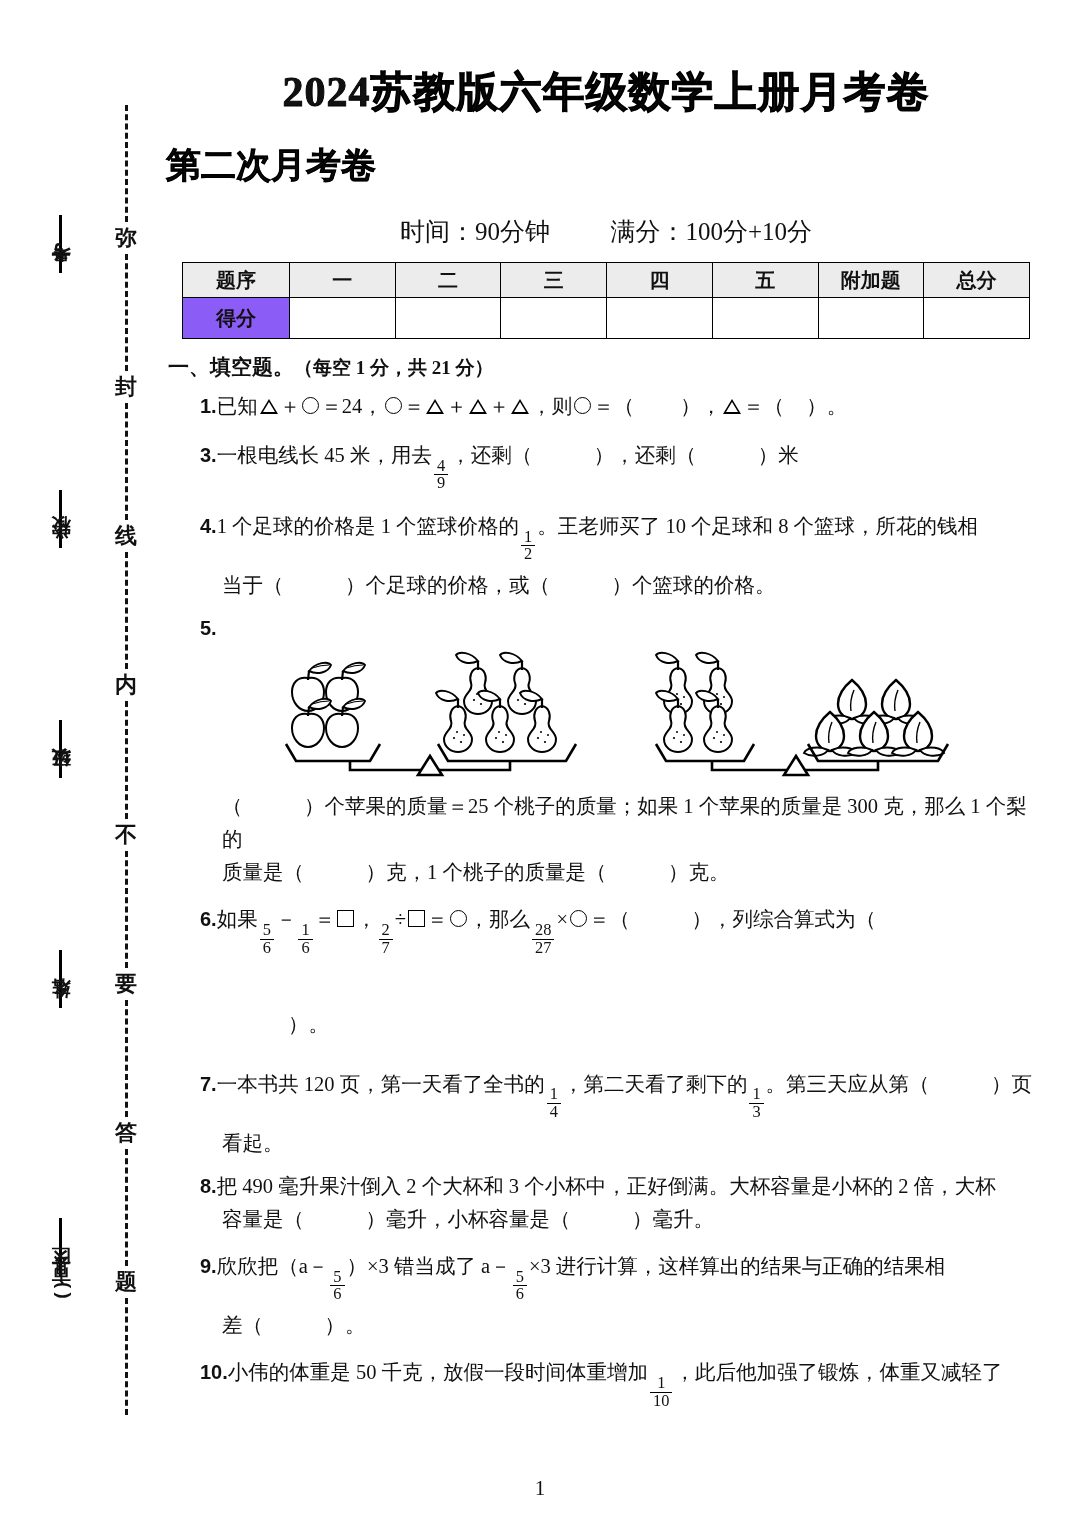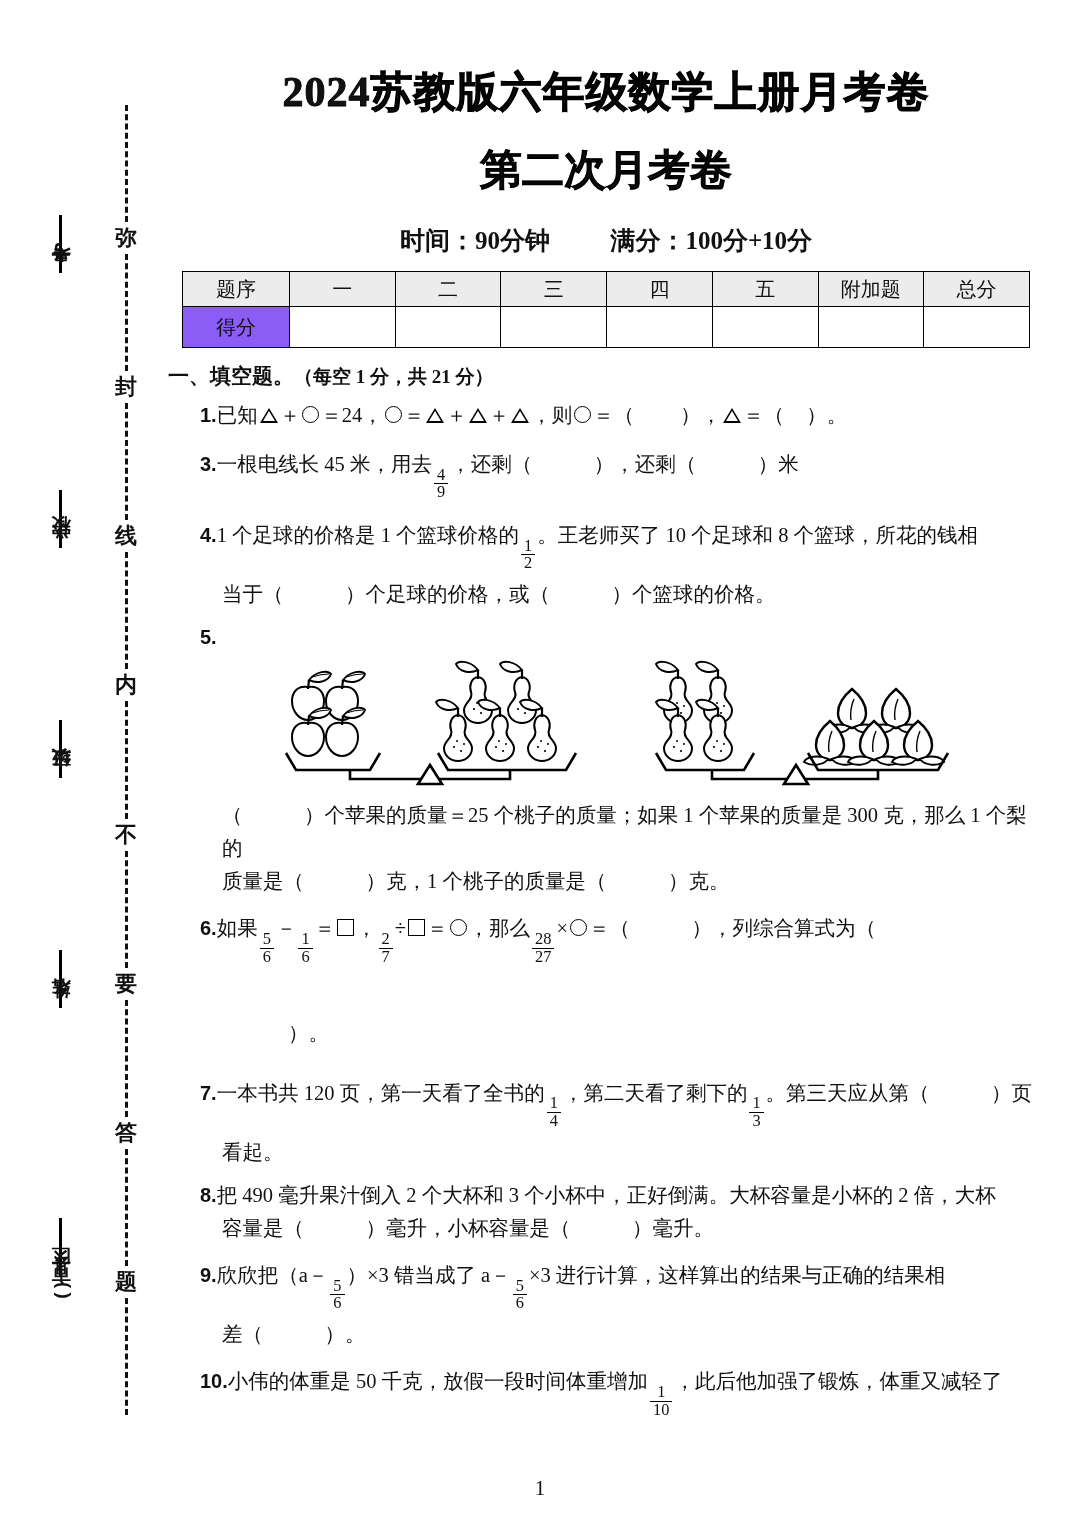--- a/index.html
+++ b/index.html
@@ -85,47 +85,47 @@
   .title-main {
     text-align: center;
     font-family: "Liberation Serif", "DejaVu Serif", serif;
     font-weight: bold;
     font-size: 42px;
     letter-spacing: 1px;
     margin-top: 64px;
     -webkit-text-stroke: 0.9px #000;
   }
   .title-sub {
-    text-align: center;
+    text-align: left;
     font-family: "Liberation Serif", "DejaVu Serif", serif;
     font-weight: bold;
-    font-size: 42px;
+    font-size: 35px;
     margin-top: 22px;
     -webkit-text-stroke: 0.6px #000;
   }
   .meta-row {
     text-align: center;
-    font-weight: bold;
+    font-weight: normal;
     font-size: 25px;
     margin-top: 26px;
   }
   .meta-row .gap { display: inline-block; width: 48px; }
 
   table.score {
     border-collapse: collapse;
     width: 848px;
     margin: 14px auto 0 auto;
     table-layout: fixed;
   }
   table.score td {
     border: 1.6px solid #000;
     height: 32px;
     text-align: center;
     font-family: "Liberation Sans", "DejaVu Sans", sans-serif;
-    font-weight: normal;
+    font-weight: bold;
     font-size: 20px;
   }
   table.score tr td:first-child { width: 104px; background: #ececec; }
   table.score tr.hdr td { background: #ececec; }
   table.score tr.body td { background: #fff; height: 38px; }
   table.score tr.body td:first-child { background: #8b5cf6; }
 
   .sec-head {
     font-family: "Liberation Sans", "DejaVu Sans", sans-serif;
     font-weight: bold;

